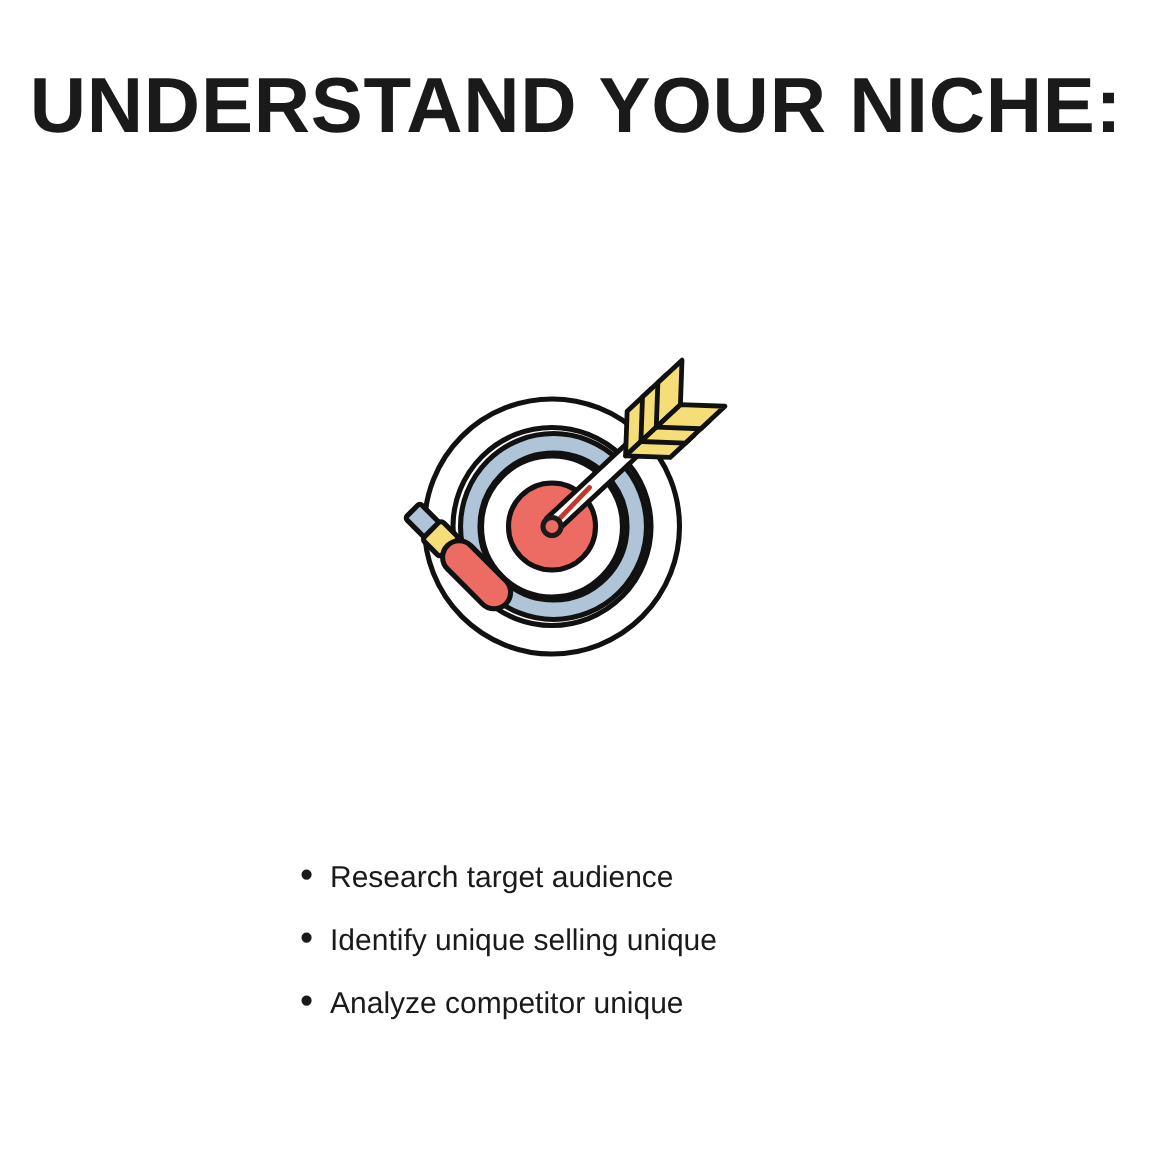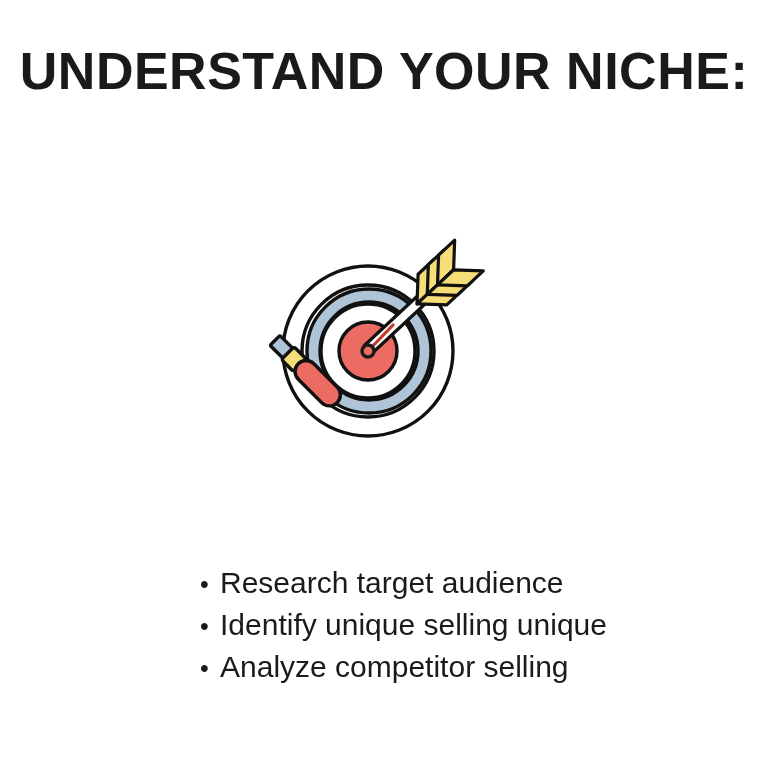--- a/index.html
+++ b/index.html
@@ -63,21 +63,21 @@
   .bullet-dot {
     flex: 0 0 auto;
     width: 20px;
     font-size: 25px;
     color: #1a1a1a;
     line-height: 42px;
   }
   .bullet-text {
     flex: 1 1 auto;
     font-family: "Liberation Sans", sans-serif;
-    font-size: 30px;
+    font-size: 20px;
     font-weight: 400;
     color: #1a1a1a;
     line-height: 42px;
     white-space: nowrap;
   }
 </style>
 </head>
 <body>
 
 <div id="canvas">
@@ -140,18 +140,18 @@
       <span class="bullet-text">Research target audience</span>
     </div>
 
     <div class="bullet-row">
       <span class="bullet-dot">•</span>
       <span class="bullet-text">Identify unique selling unique</span>
     </div>
 
     <div class="bullet-row">
       <span class="bullet-dot">•</span>
-      <span class="bullet-text">Analyze competitor selling</span>
+      <span class="bullet-text">Analyze competitor unique</span>
     </div>
 
   </div>
 
 </div>
 
 </body></html>

